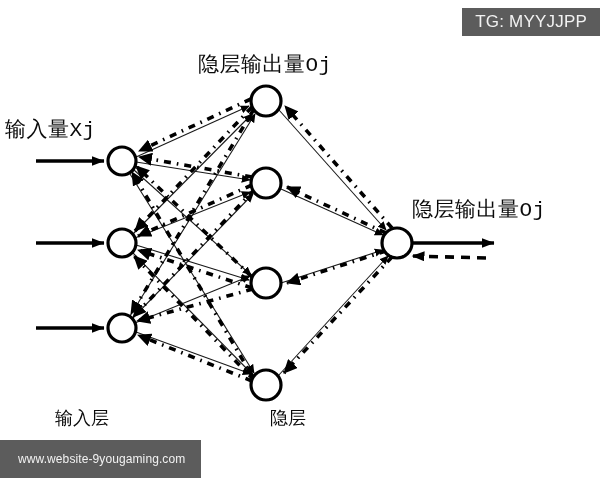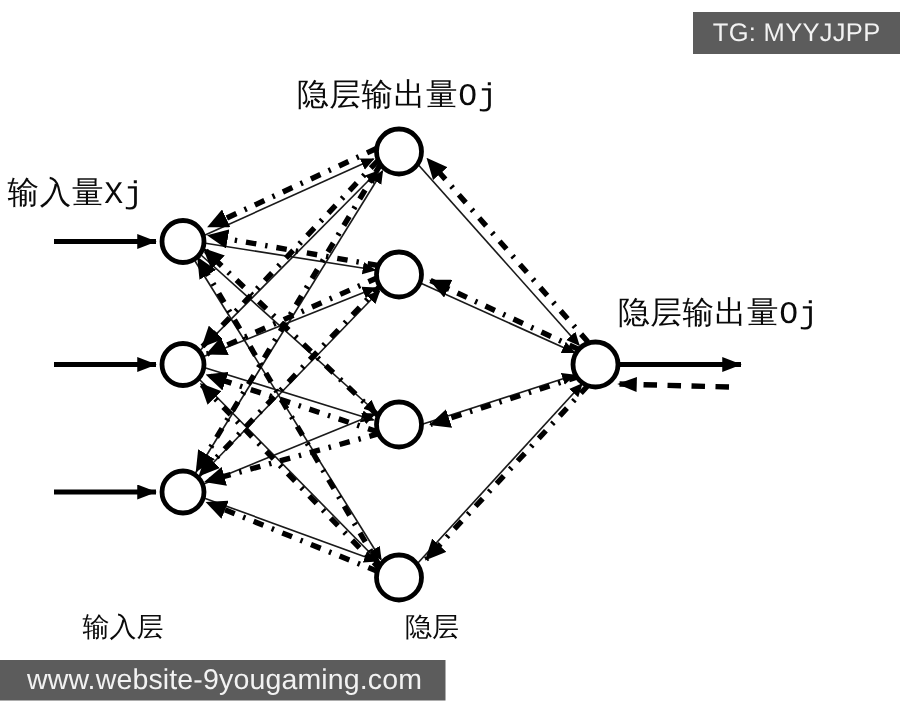--- a/index.html
+++ b/index.html
@@ -53,23 +53,23 @@
     right: 0;
     top: 8px;
     height: 28px;
     padding: 0 13px;
     font-size: 17px;
     letter-spacing: 0.2px;
   }
   #site-badge {
     left: 0;
     top: 440px;
-    height: 27px;
+    height: 38px;
     padding: 0 16px 0 18px;
-    font-size: 19px;
+    font-size: 12px;
     letter-spacing: 0.1px;
   }
 </style>
 </head>
 <body>
 
 <div id="page">
 
   <svg id="diagram-svg" viewBox="0 0 600 480">
     <defs>

